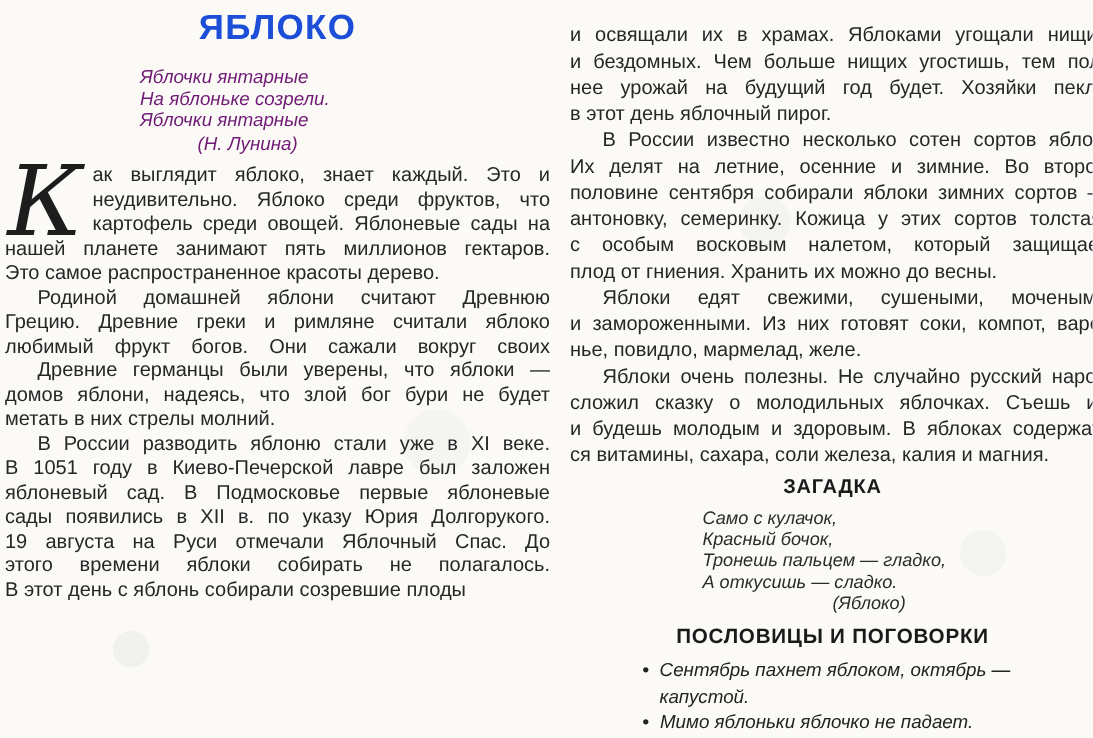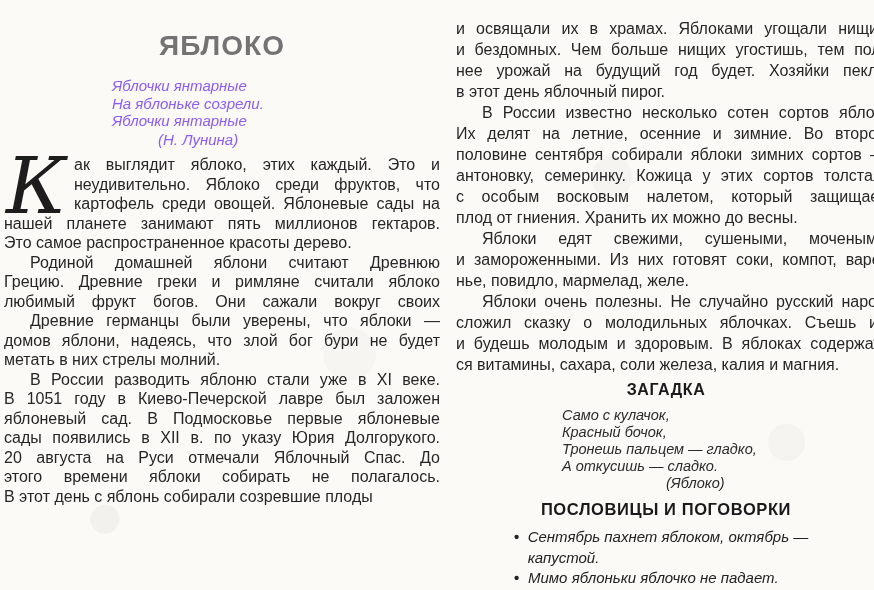--- a/index.html
+++ b/index.html
@@ -12,25 +12,25 @@
       radial-gradient(circle at 70% 30%, rgba(120,120,115,.05) 0 20px, transparent 21px),
       radial-gradient(circle at 40% 60%, rgba(120,120,115,.04) 0 26px, transparent 27px),
       radial-gradient(circle at 90% 75%, rgba(120,120,115,.05) 0 18px, transparent 19px),
       #fbfaf7;
   }
   .page{position:relative;width:874px;height:590px;overflow:hidden;}
 
   
   .col-left{position:absolute;left:4px;top:0;width:436px;}
   .article-title{
-    margin-top:32px;text-align:center;
-    font-size:28px;font-weight:bold;letter-spacing:1px;color:#737373;
+    margin-top:8px;text-align:center;
+    font-size:28px;font-weight:bold;letter-spacing:1px;color:#1d4ed8;
     line-height:28px;
   }
-  .epigraph{margin-top:17px;margin-left:108px;font-style:italic;font-size:15px;line-height:17.5px;color:#8b5cf6;}
+  .epigraph{margin-top:17px;margin-left:108px;font-style:italic;font-size:15px;line-height:17.5px;color:#701a75;}
   .epigraph-attribution{padding-left:46px;margin-top:1px;}
 
   .body-text{margin-top:7px;font-size:16px;line-height:19.5px;}
   .col-left .tline{height:19.5px;}
   .dropcap{
     float:left;width:70px;height:56px;
     font-family:"DejaVu Serif",serif;font-style:italic;font-weight:normal;
     font-size:78px;line-height:62px;text-indent:2px;color:#1d1d1d;
   }
 
@@ -76,42 +76,42 @@
           <div>На яблоньке созрели.</div>
           <div>Яблочки янтарные</div>
         </div>
       <div class="epigraph-attribution">(Н. Лунина)</div>
     </div>
 
     <div class="body-text">
       <span class="dropcap">К</span>
       <div>
           <div class="para">
-            <div class="tline">ак выглядит яблоко, этих каждый. Это и</div>
+            <div class="tline">ак выглядит яблоко, знает каждый. Это и</div>
             <div class="tline">неудивительно. Яблоко среди фруктов, что</div>
             <div class="tline">картофель среди овощей. Яблоневые сады на</div>
             <div class="tline">нашей планете занимают пять миллионов гектаров.</div>
             <div class="tline tline-last">Это самое распространенное красоты дерево.</div>
           </div>
           <div class="para">
             <div class="tline findent">Родиной домашней яблони считают Древнюю</div>
             <div class="tline">Грецию. Древние греки и римляне считали яблоко</div>
           </div>
           <div class="para">
             <div class="tline">любимый фрукт богов. Они сажали вокруг своих</div>
             <div class="tline findent">Древние германцы были уверены, что яблоки —</div>
             <div class="tline">домов яблони, надеясь, что злой бог бури не будет</div>
             <div class="tline tline-last">метать в них стрелы молний.</div>
           </div>
           <div class="para">
             <div class="tline findent">В России разводить яблоню стали уже в XI веке.</div>
             <div class="tline">В 1051 году в Киево-Печерской лавре был заложен</div>
             <div class="tline">яблоневый сад. В Подмосковье первые яблоневые</div>
             <div class="tline">сады появились в XII в. по указу Юрия Долгорукого.</div>
-            <div class="tline">20 августа на Руси отмечали Яблочный Спас. До</div>
+            <div class="tline">19 августа на Руси отмечали Яблочный Спас. До</div>
             <div class="tline">этого времени яблоки собирать не полагалось.</div>
             <div class="tline tline-last">В этот день с яблонь собирали созревшие плоды</div>
           </div>
         </div>
     </div>
   </div>
 
   <div class="col-right">
     <div class="body-text">
       <div>

